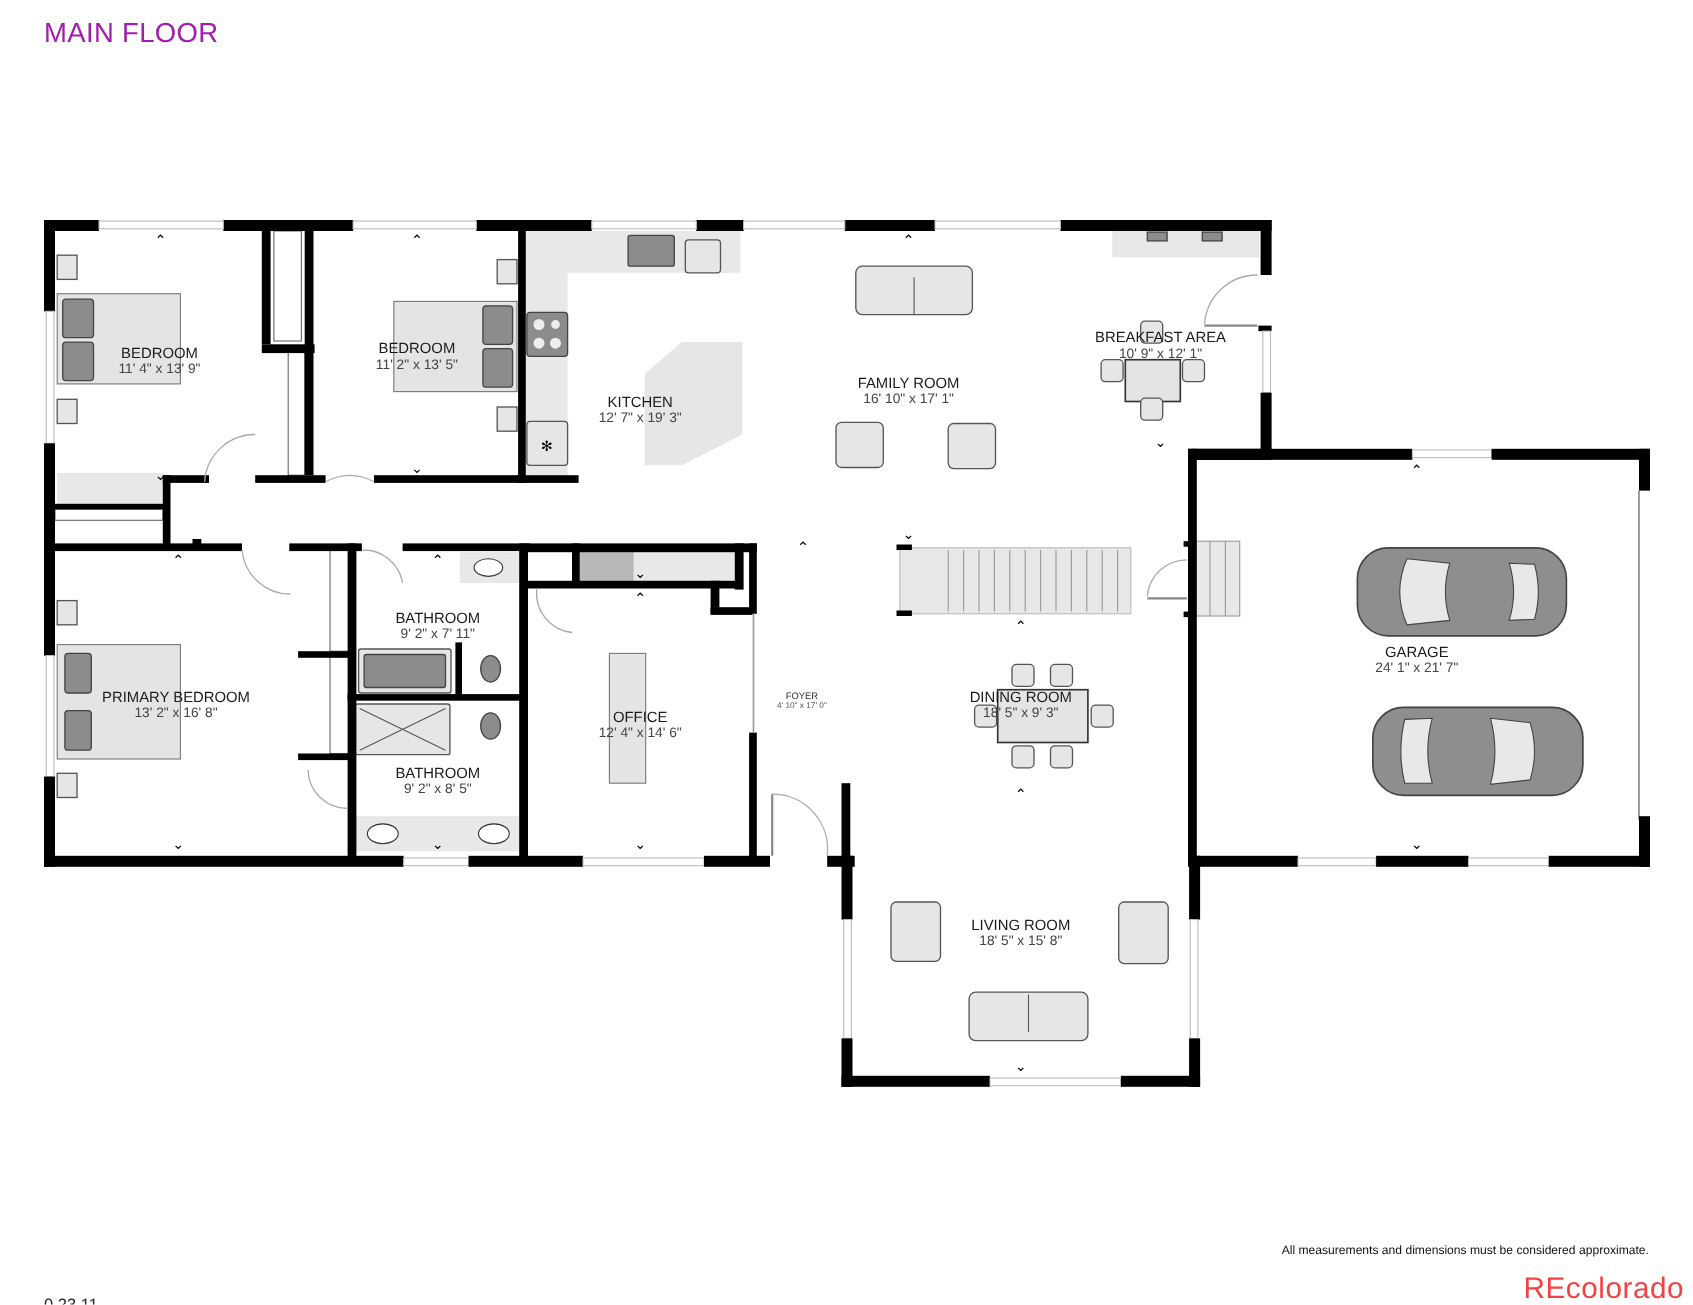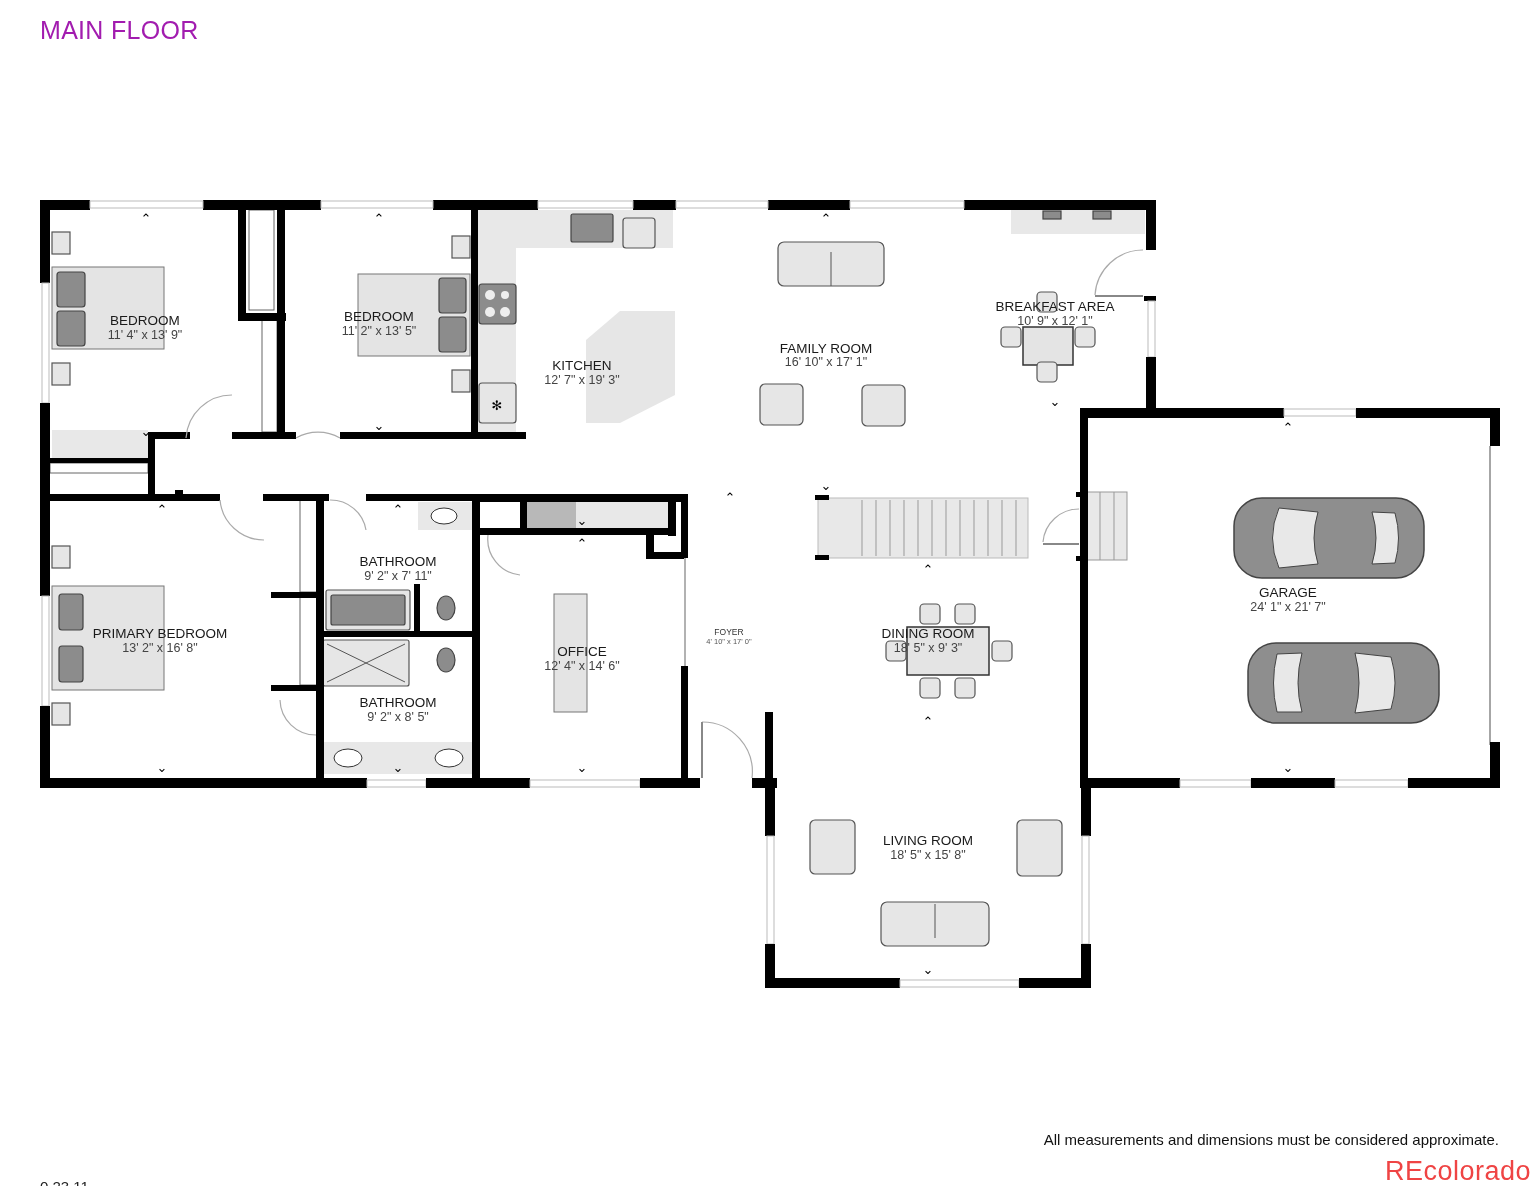--- a/index.html
+++ b/index.html
@@ -1,20 +1,20 @@
 <!DOCTYPE html>
 <html><head>
 <meta charset="utf-8">
 <style>
   html, body { margin: 0; padding: 0; background: #ffffff; }
   body { width: 1539px; height: 1186px; position: relative; overflow: hidden;
          font-family: "Liberation Sans", "DejaVu Sans", sans-serif; color: #111; }
   .page-title { position: absolute; left: 40px; top: 16px; font-size: 25px; color: #a21caf; letter-spacing: 0.3px; }
   .version { position: absolute; left: 40px; top: 1178px; font-size: 15px; color: #222; }
-  .disclaimer { position: absolute; right: 40px; top: 1131px; font-size: 15px; color: #111; }
+  .disclaimer { position: absolute; right: 40px; top: 1131px; font-size: 11px; color: #111; }
   .watermark { position: absolute; right: 8px; top: 1156px; font-size: 27px; color: #ef4444; letter-spacing: 0.5px; }
   svg.plan { position: absolute; left: 0; top: 0; }
   .room-name { font-size: 13.5px; fill: #1a1a1a; text-anchor: middle; font-family: "Liberation Sans", sans-serif; }
   .room-dim  { font-size: 12.5px; fill: #444; text-anchor: middle; font-family: "Liberation Sans", sans-serif; }
   .small-name { font-size: 8.5px; fill: #333; text-anchor: middle; font-family: "Liberation Sans", sans-serif; }
   .small-dim  { font-size: 7.5px; fill: #555; text-anchor: middle; font-family: "Liberation Sans", sans-serif; }
   .wall { fill: #000; }
   .win  { fill: #fff; stroke: #bbb; stroke-width: 1; }
   .fix  { fill: #e6e6e6; stroke: #555; stroke-width: 1.2; }
   .fixd { fill: #8c8c8c; stroke: #444; stroke-width: 1.2; }

